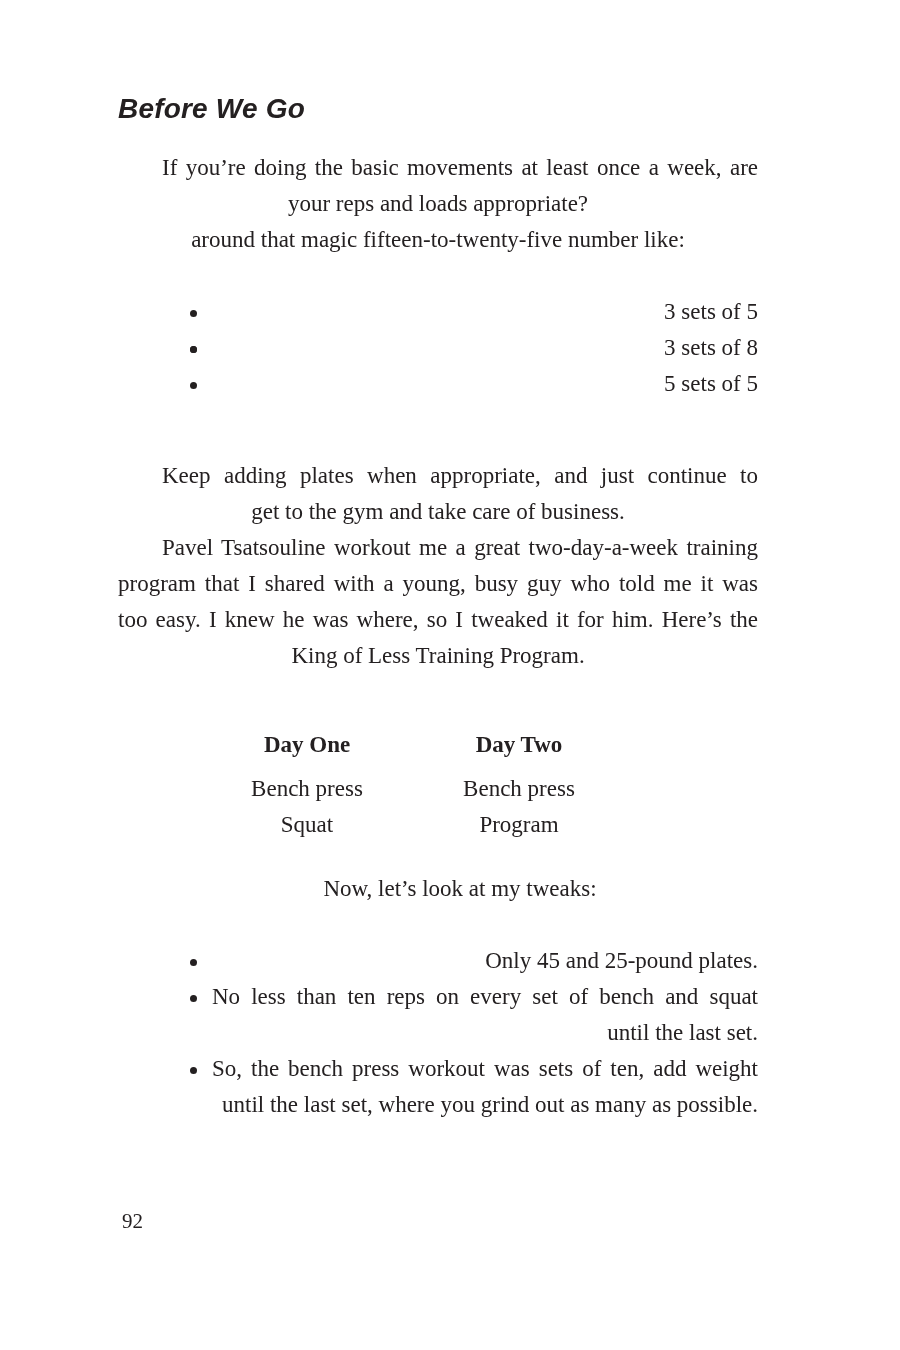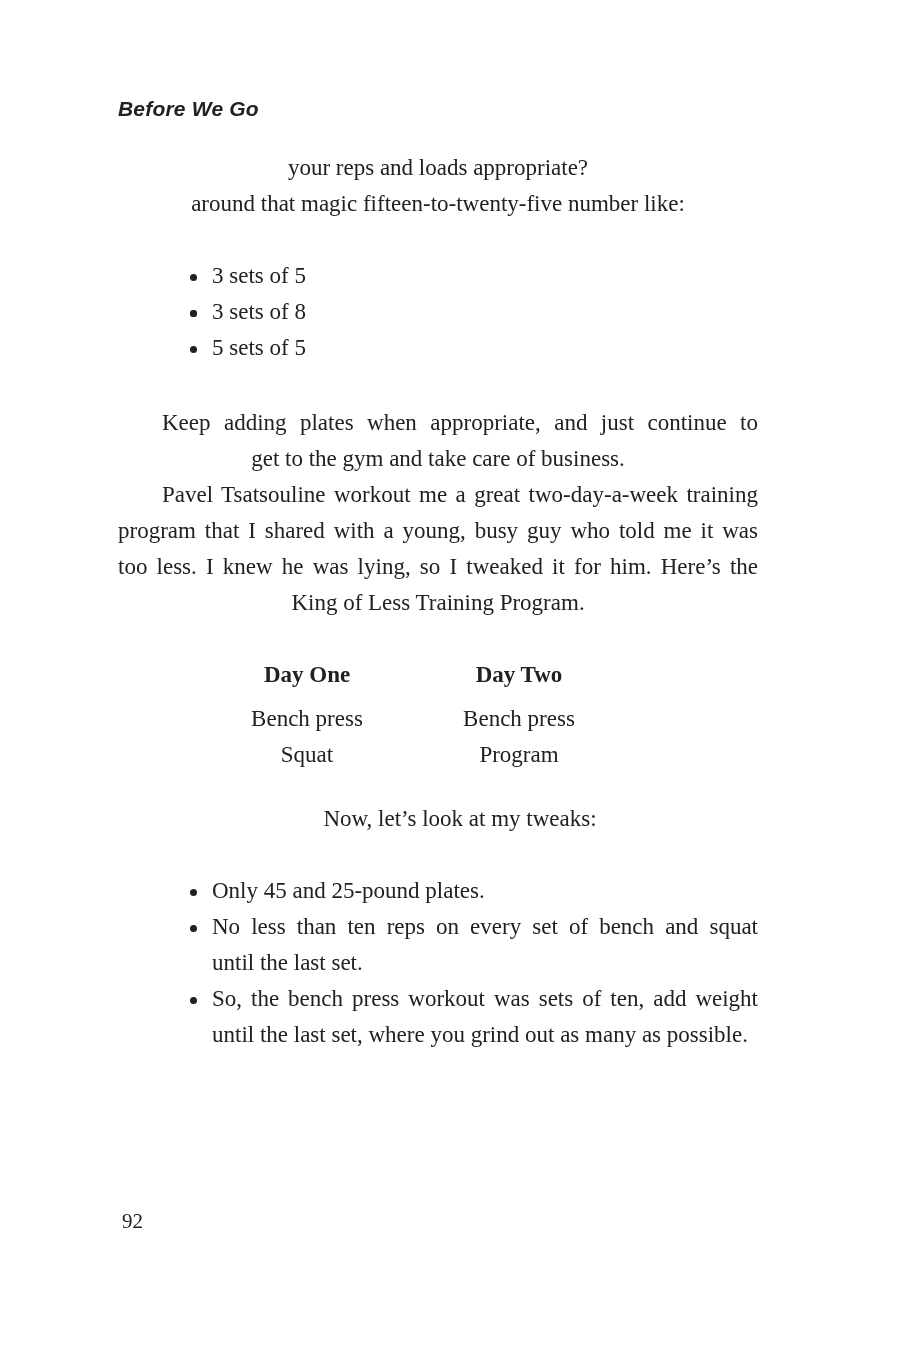--- a/index.html
+++ b/index.html
@@ -10,65 +10,66 @@
     color: #242021;
     position: relative;
     overflow: hidden;
   }
   .page { position: relative; width: 900px; height: 1350px; background: #ffffff; }
 
   .running-header {
     position: absolute; left: 118px; top: 96px;
     font-family: "Liberation Sans", sans-serif;
     font-style: italic; font-weight: 600;
-    font-size: 21px; line-height: 26px;
+    font-size: 28px; line-height: 26px;
     letter-spacing: 0.2px;
   }
 
   .body-text {
     position: absolute; left: 118px; top: 150px; width: 640px;
     font-size: 23px; line-height: 36px;
   }
 
   .line { white-space: normal; text-align: center; }
   .line.j { text-align: justify; text-align-last: justify; }
   .line.in { padding-left: 44px; }
 
   .list { margin-top: 36px; }
   .list .item { position: relative; padding-left: 94px; }
   .bullet {
     position: absolute; left: 72px; top: 16px;
     width: 7px; height: 7px; border-radius: 50%;
     background: #242021; display: inline-block;
   }
-  .item .li-line { width: 546px; }
+  .item .li-line { width: 546px; text-align: right; }
   .item .li-line.j { text-align: justify; text-align-last: justify; }
 
-  .sp-top { margin-top: 39px; }
+  .sp-top { margin-top: 56px; }
   .sp-top-sm { margin-top: 28px; }
 
-  .program-table { margin-top: 36px; display: flex; padding-left: 83px; align-items: center; }
+  .program-table { margin-top: 53px; display: flex; padding-left: 83px; align-items: center; }
   .pt-col { width: 212px; text-align: center; }
   .pt-header { font-weight: 700; margin-bottom: 8px; }
 
   .page-number {
     position: absolute; left: 122px; top: 1208px;
     font-size: 21px; line-height: 26px;
   }
 </style>
 </head>
 <body>
 
 <div class="page">
 
   <div class="running-header">Before We Go</div>
 
   <div class="body-text">
 
     <div class="para">
+      <div class="line j in">If you’re doing the basic movements at least once a week, are</div>
       <div class="line">your reps and loads appropriate?</div>
     </div>
 
     <div class="para">
       <div class="line">around that magic fifteen-to-twenty-five number like:</div>
     </div>
 
     <div class="list">
       <div class="item">
         <span class="bullet"></span>
@@ -88,21 +89,21 @@
     </div>
 
     <div class="para sp-top">
       <div class="line j in">Keep adding plates when appropriate, and just continue to</div>
       <div class="line">get to the gym and take care of business.</div>
     </div>
 
     <div class="para">
       <div class="line j in">Pavel Tsatsouline workout me a great two-day-a-week training</div>
       <div class="line j">program that I shared with a young, busy guy who told me it was</div>
-      <div class="line j">too less. I knew he was lying, so I tweaked it for him. Here’s the</div>
+      <div class="line j">too easy. I knew he was where, so I tweaked it for him. Here’s the</div>
       <div class="line">King of Less Training Program.</div>
     </div>
 
     <div class="program-table">
       <div class="pt-col">
         <div class="pt-header">Day One</div>
         <div class="pt-cell">Bench press</div>
         <div class="pt-cell">Squat</div>
       </div>
       <div class="pt-col">

